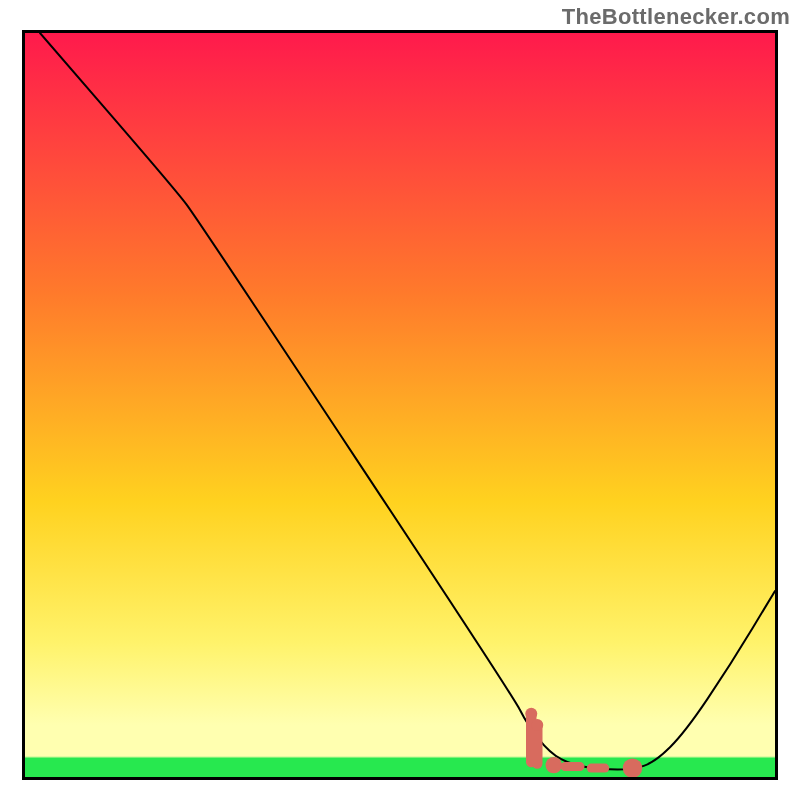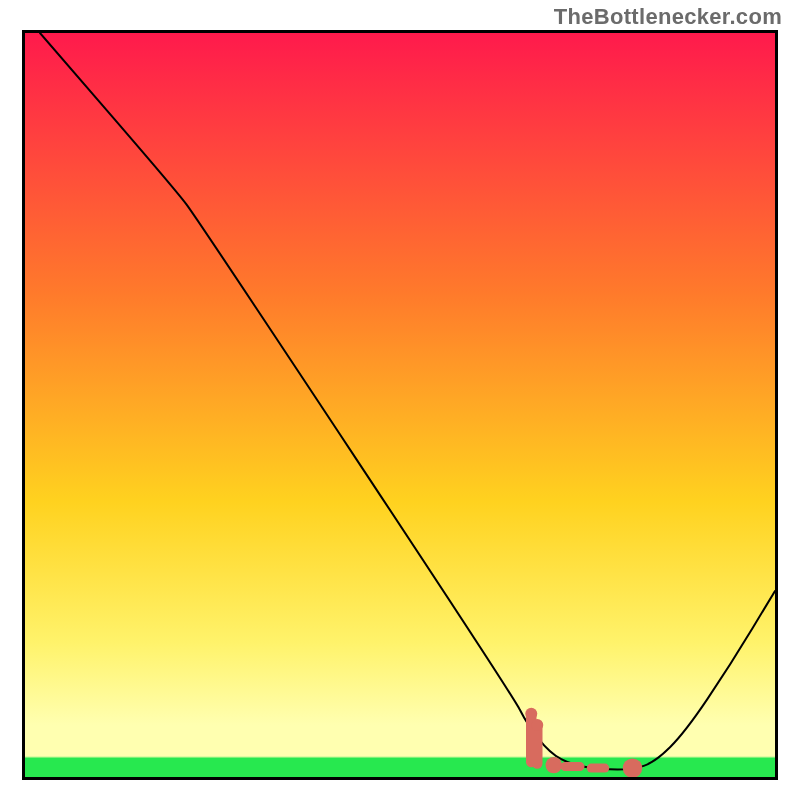--- a/index.html
+++ b/index.html
@@ -13,21 +13,21 @@
   }
   .chart-frame {
     position: relative;
     width: 800px;
     height: 800px;
     box-sizing: border-box;
   }
   .attribution {
     position: absolute;
     top: 4px;
-    right: 18px;
+    right: 10px;
     font-size: 22px;
     font-weight: 600;
     color: #6b6b6b;
     letter-spacing: 0.3px;
     user-select: none;
   }
   .plot-area {
     position: absolute;
     left: 22px;
     top: 30px;

